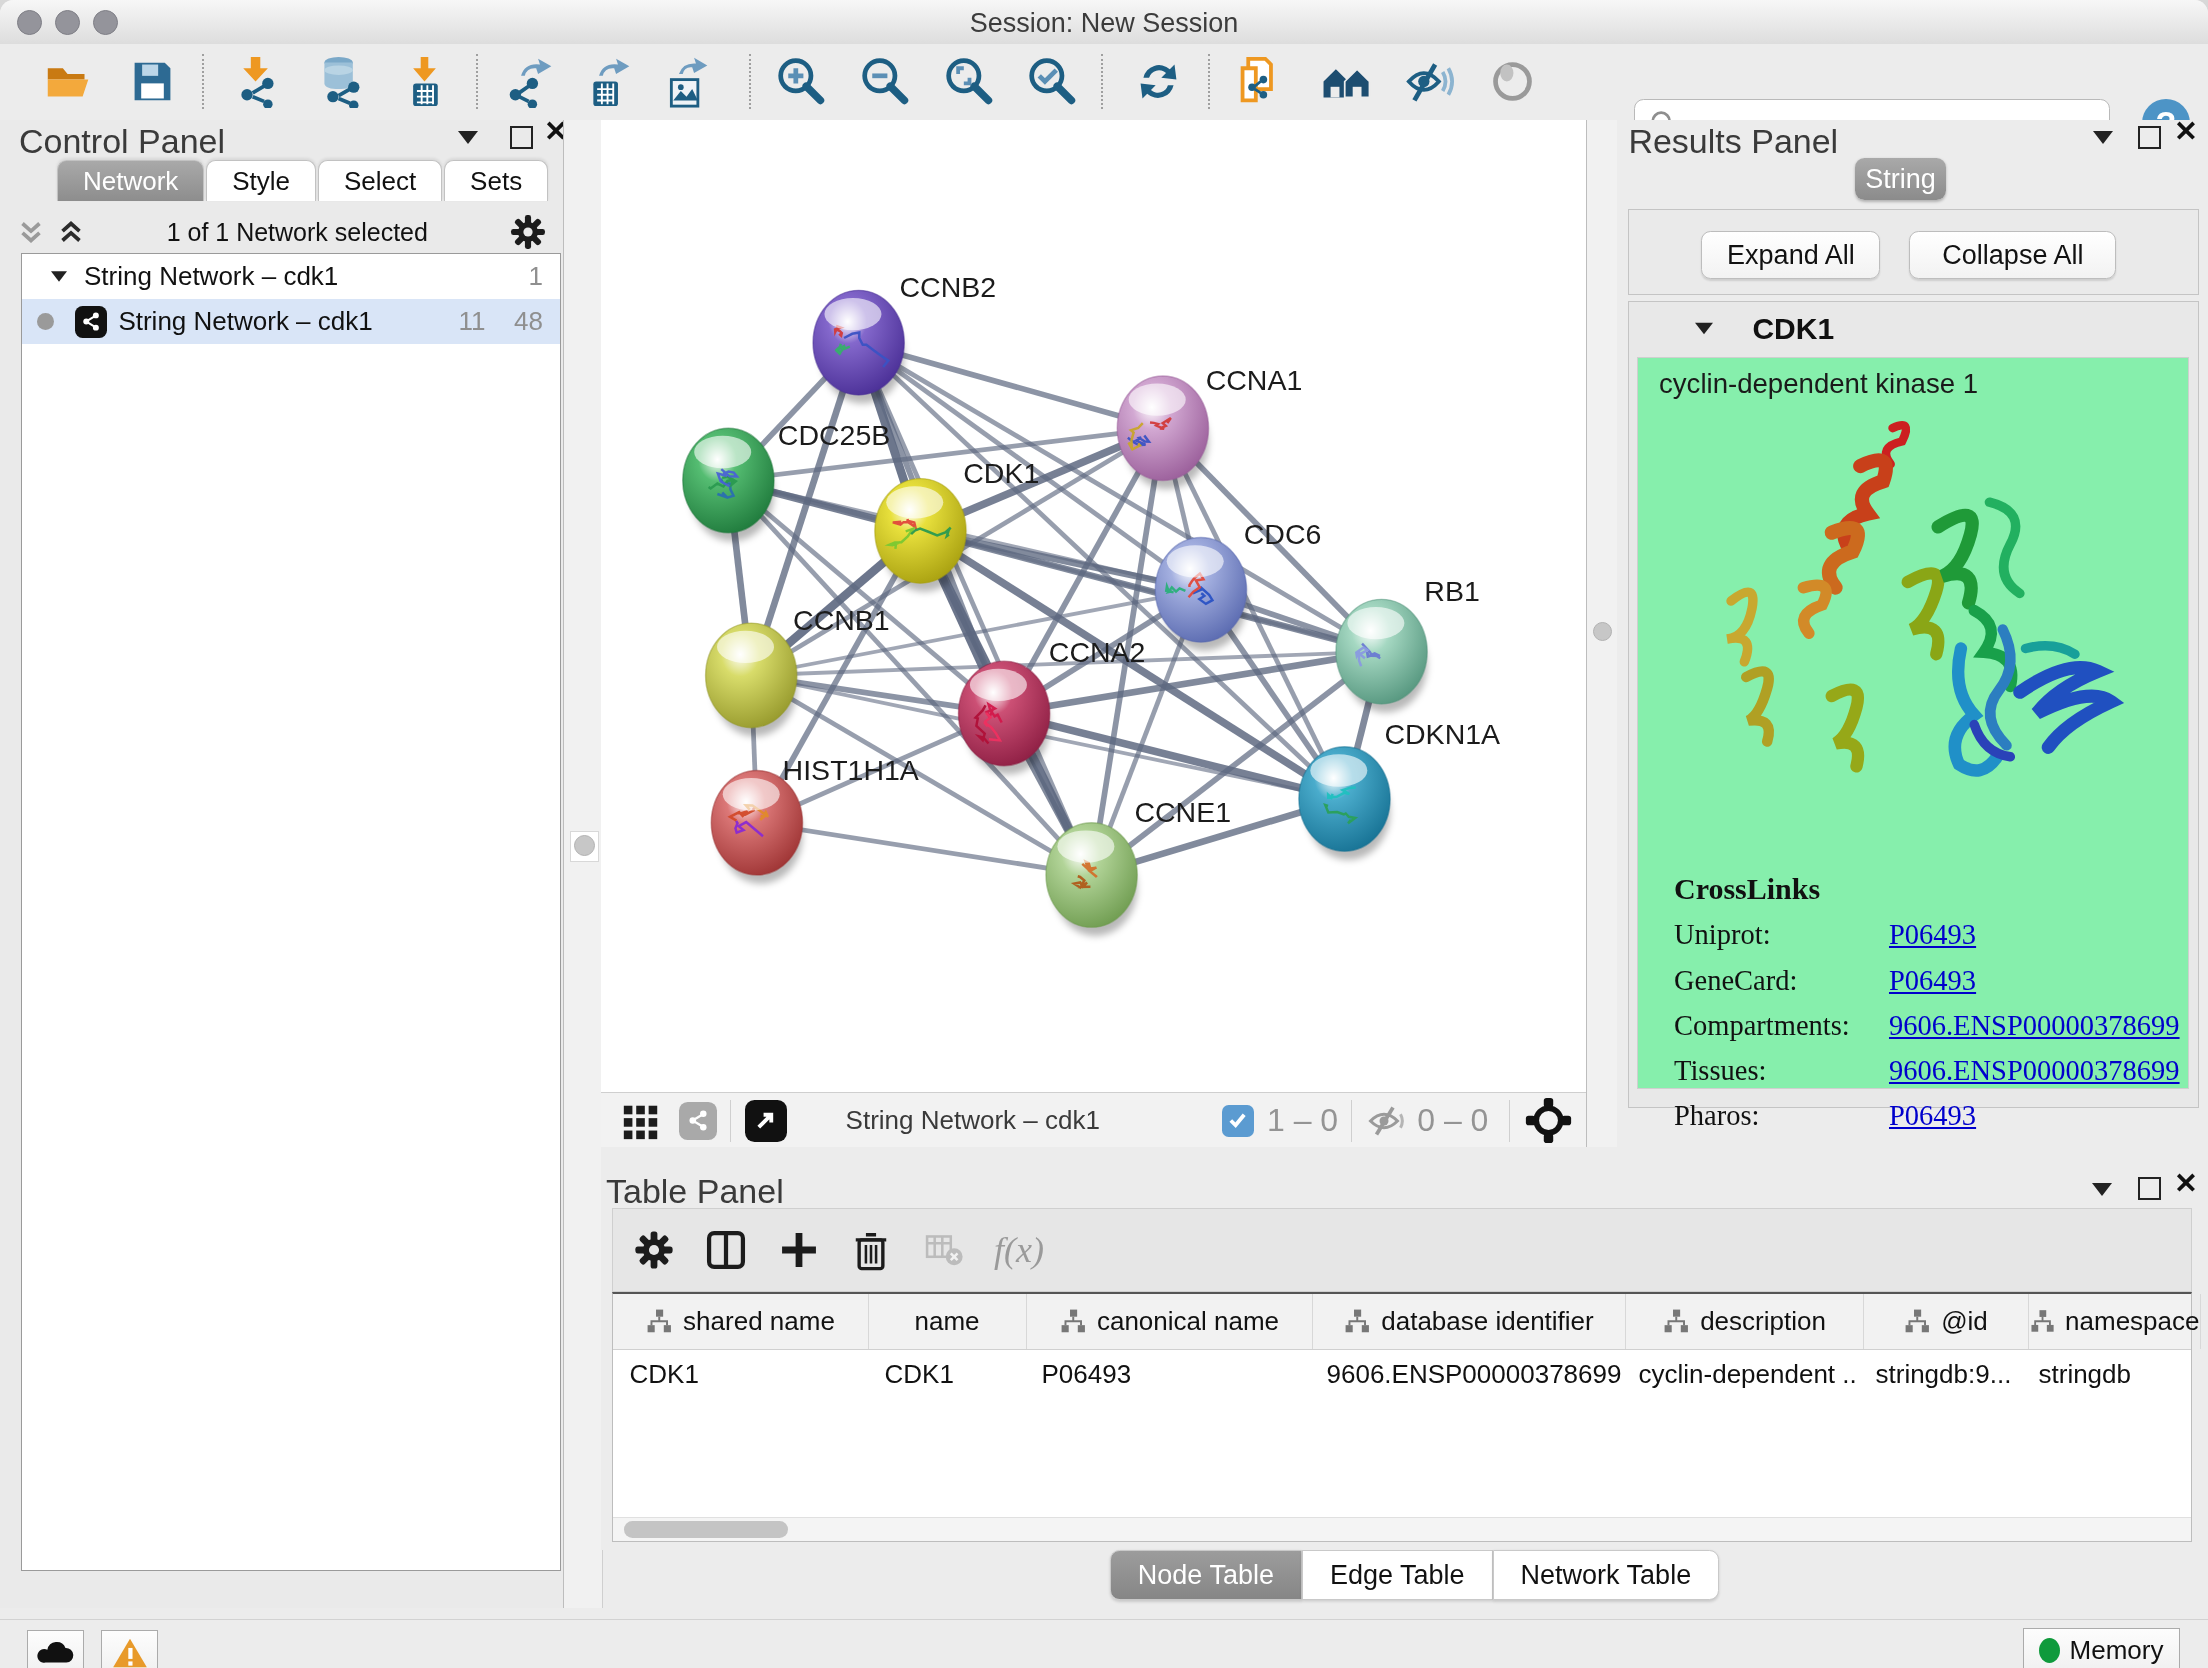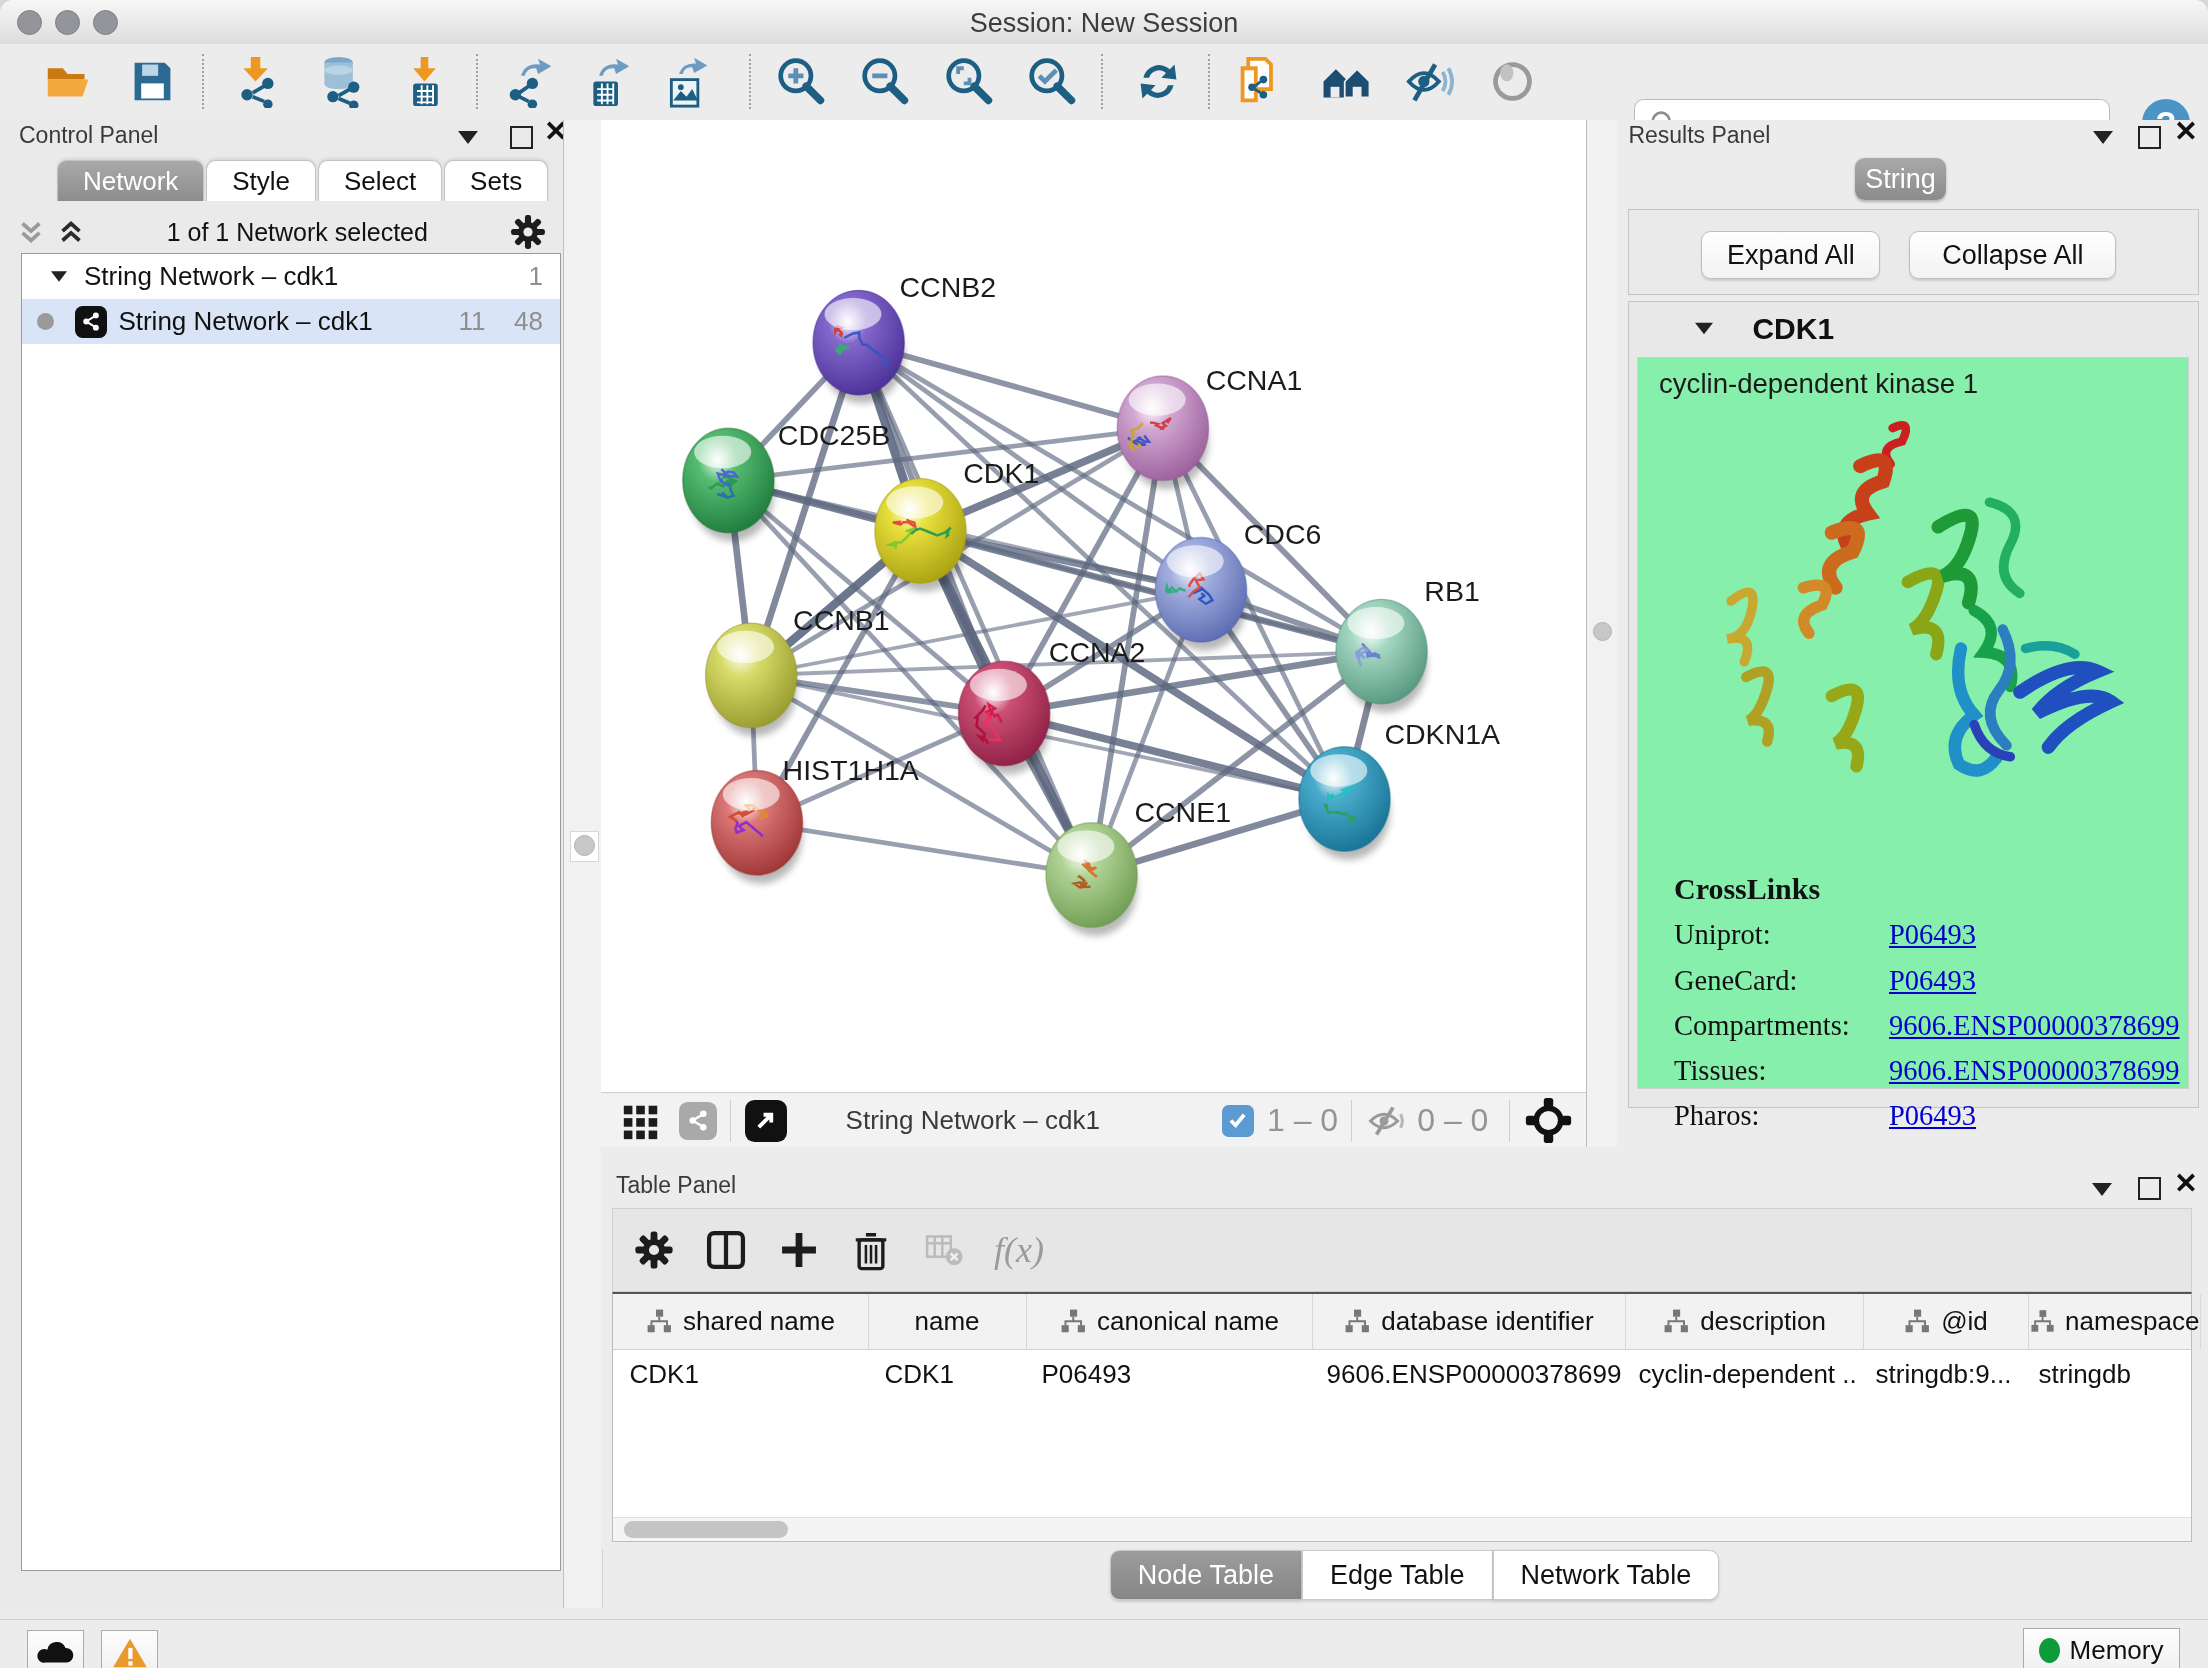--- a/index.html
+++ b/index.html
@@ -25,21 +25,21 @@
   .tsep{position:absolute;top:9.5px;height:55px;border-left:2.9px dotted #9f9f9f;}
   .searchbox{position:absolute;left:1634px;top:55px;width:474px;height:48px;background:#fff;
       border:1.9px solid #b9b9b9;border-radius:9.5px;display:flex;align-items:center;}
   .searchbox input{border:none;outline:none;font-size:25px;flex:1;background:transparent;
       font-family:"Liberation Sans",sans-serif;}
   .helpbtn{position:absolute;left:2142px;top:55px;width:48px;height:48px;border-radius:50%;
       background:#4d94c6;color:#fff;font-weight:bold;font-size:34px;display:flex;
       align-items:center;justify-content:center;}
 
   
-  .panel-title{font-size:23px;color:#3a3a3a;}
+  .panel-title{font-size:34px;color:#3a3a3a;}
   .tri{width:0;height:0;border-left:10.5px solid transparent;border-right:10.5px solid transparent;
       border-top:13.3px solid #222;display:inline-block;}
   .float-ic{width:19px;height:19px;border:2.9px solid #222;display:inline-block;}
   .close-x{font-size:28.5px;font-weight:bold;color:#111;line-height:19px;}
 
   
   .control-panel{position:absolute;left:0;top:120px;width:563px;height:1488px;background:#eaeaea;}
   .cp-tabs{position:absolute;top:40px;left:57px;height:42px;display:flex;}
   .cp-tab{height:40px;padding:0 25px;display:flex;align-items:center;justify-content:center;
       font-size:26px;background:#fff;border:1px solid #c2c2c2;border-bottom:none;
@@ -680,21 +680,21 @@
                 <div class="cl-label">Pharos:</div>
                 <div class="cl-val"><a href="#">P06493</a></div>
               </div>
             </div>
         </div>
       </div>
     </div>
   </div>
 
   <div class="table-panel">
-    <div style="position:absolute;left:15px;top:25px" class="panel-title">Table Panel</div>
+    <div style="position:absolute;left:5px;top:25px" class="panel-title">Table Panel</div>
     <div style="position:absolute;left:1491px;top:36px" class="tri"></div>
     <div style="position:absolute;left:1537px;top:30px" class="float-ic"></div>
     <div style="position:absolute;left:1573px;top:27px" class="close-x">✕</div>
 
     <div class="tp-toolbar">
       <svg width="44" height="44" viewBox="0 0 52 52" style="margin-left:19px">
         <g fill="#1c1c1c">
           <rect x="22" y="4" width="8" height="44" rx="3"></rect>
           <rect x="22" y="4" width="8" height="44" rx="3" transform="rotate(45 26 26)"></rect>
           <rect x="22" y="4" width="8" height="44" rx="3" transform="rotate(90 26 26)"></rect>

